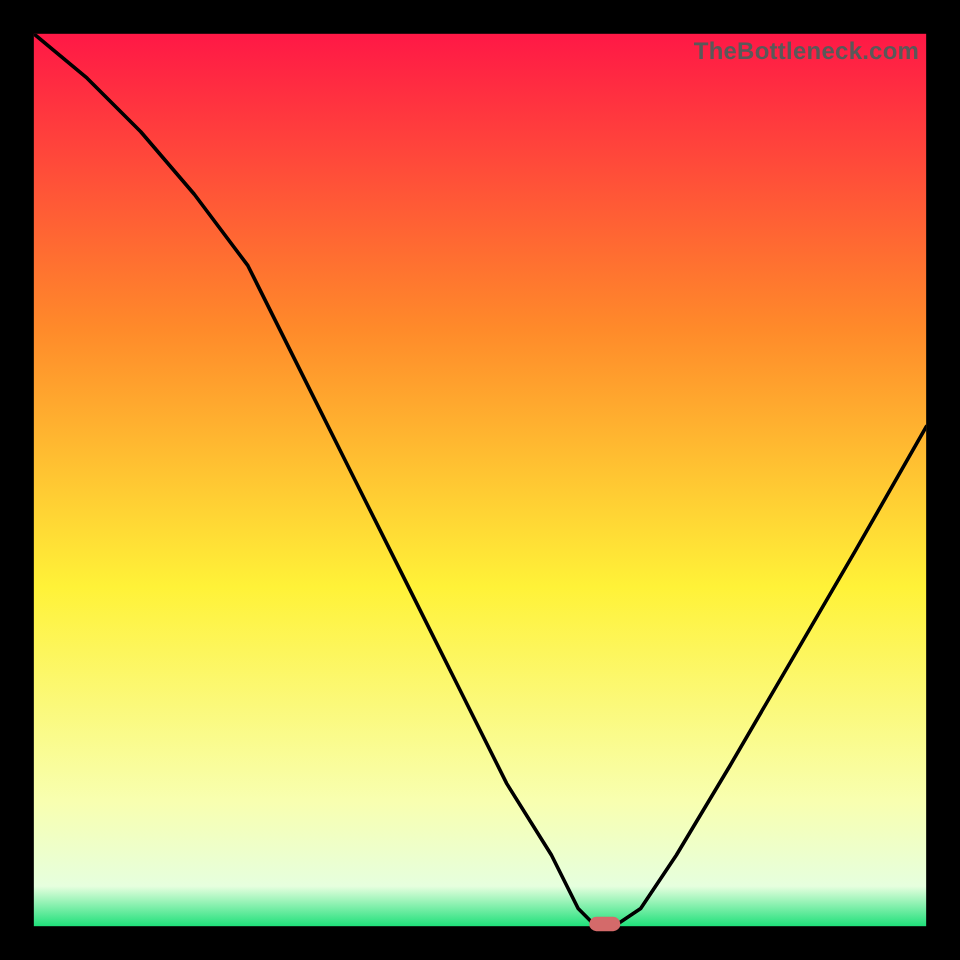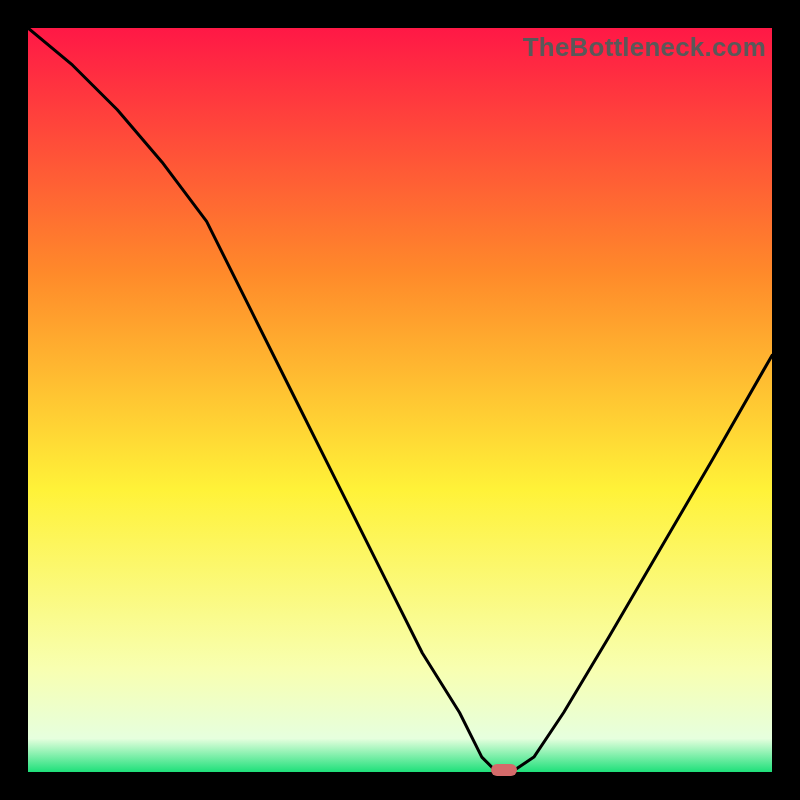--- a/index.html
+++ b/index.html
@@ -1,18 +1,18 @@
 <!DOCTYPE html>
 <html><head>
 <meta charset="utf-8">
 <style>
 body{margin:0;padding:0;width:800px;height:800px;background:#000;font-family:Arial,sans-serif;overflow:hidden}
 .frame{position:absolute;left:28px;top:28px;width:744px;height:744px;background:#000}
 .plot{position:absolute;left:0;top:0;width:744px;height:744px}
-.wm{position:absolute;right:6px;top:4px;color:#595959;font-size:26px;font-weight:600;letter-spacing:.2px}
+.wm{position:absolute;right:6px;top:4px;color:#595959;font-size:20px;font-weight:600;letter-spacing:.2px}
 .marker{position:absolute;width:26px;height:12px;border-radius:6px;background:#d46a6a;transform:translate(-50%,-50%)}
 </style>
 </head>
 <body>
 
 <div class="frame">
   <svg class="plot" viewBox="0 0 744 744">
     <defs>
       <linearGradient id="bg" x1="0" y1="0" x2="0" y2="1">
         <stop offset="0" stop-color="#ff1846"></stop>

